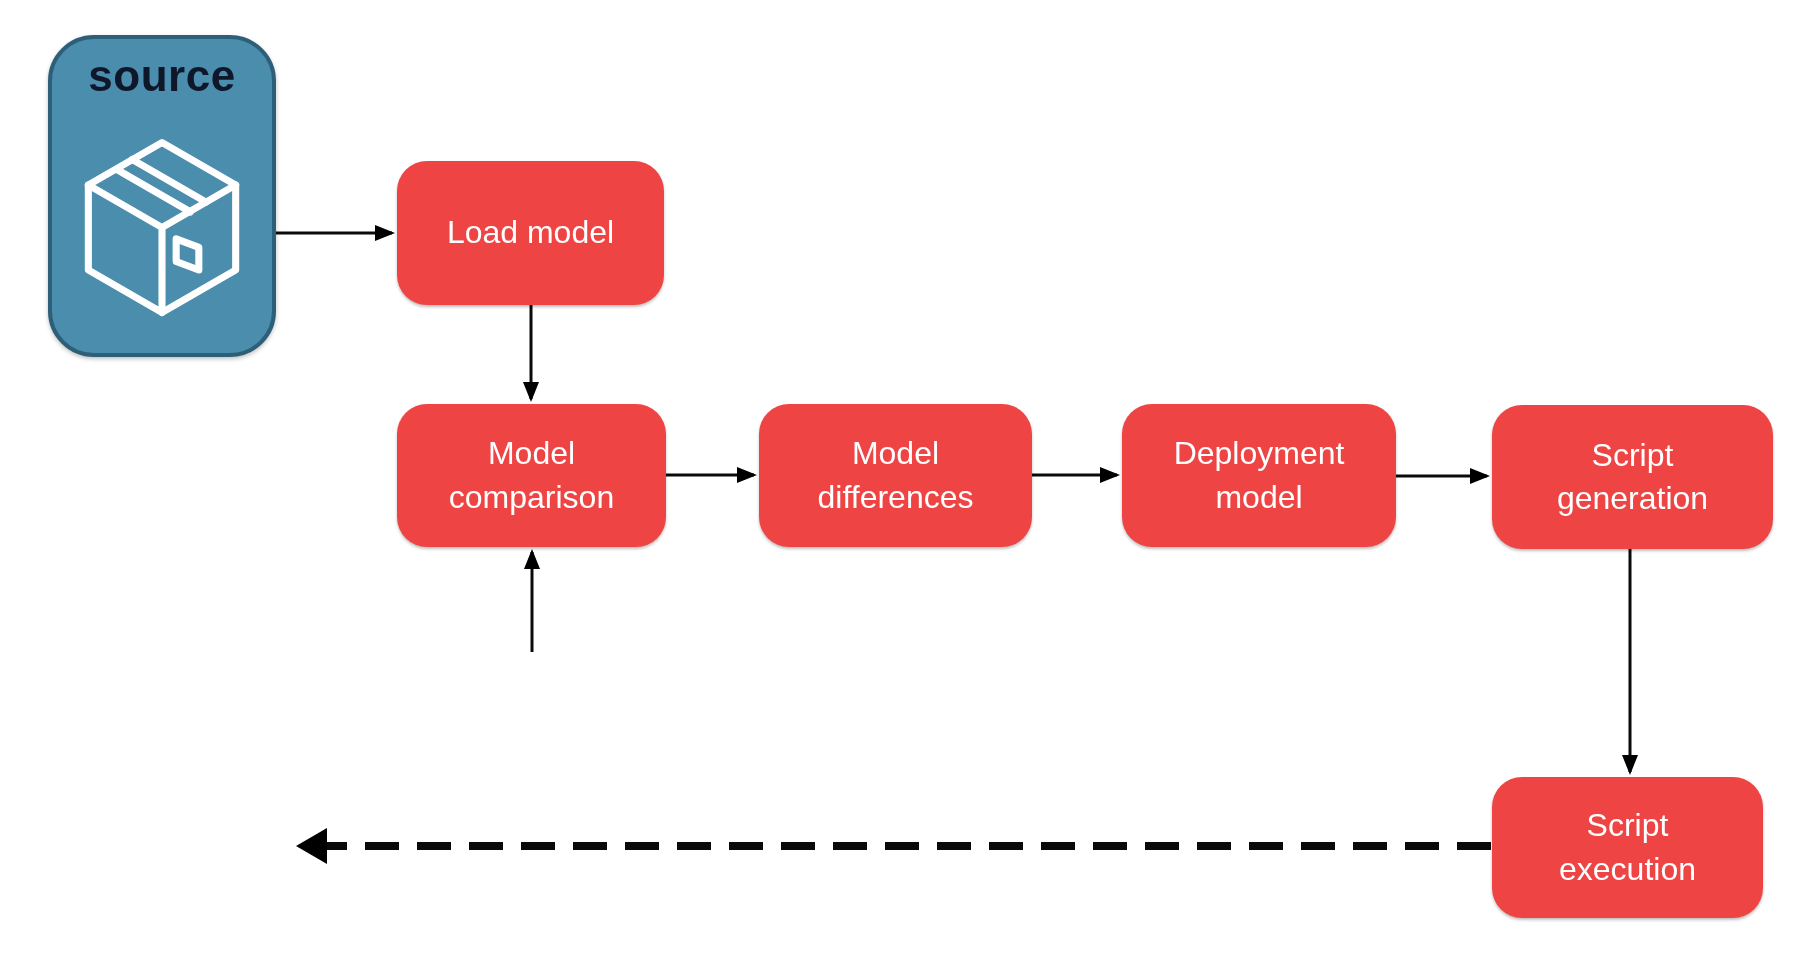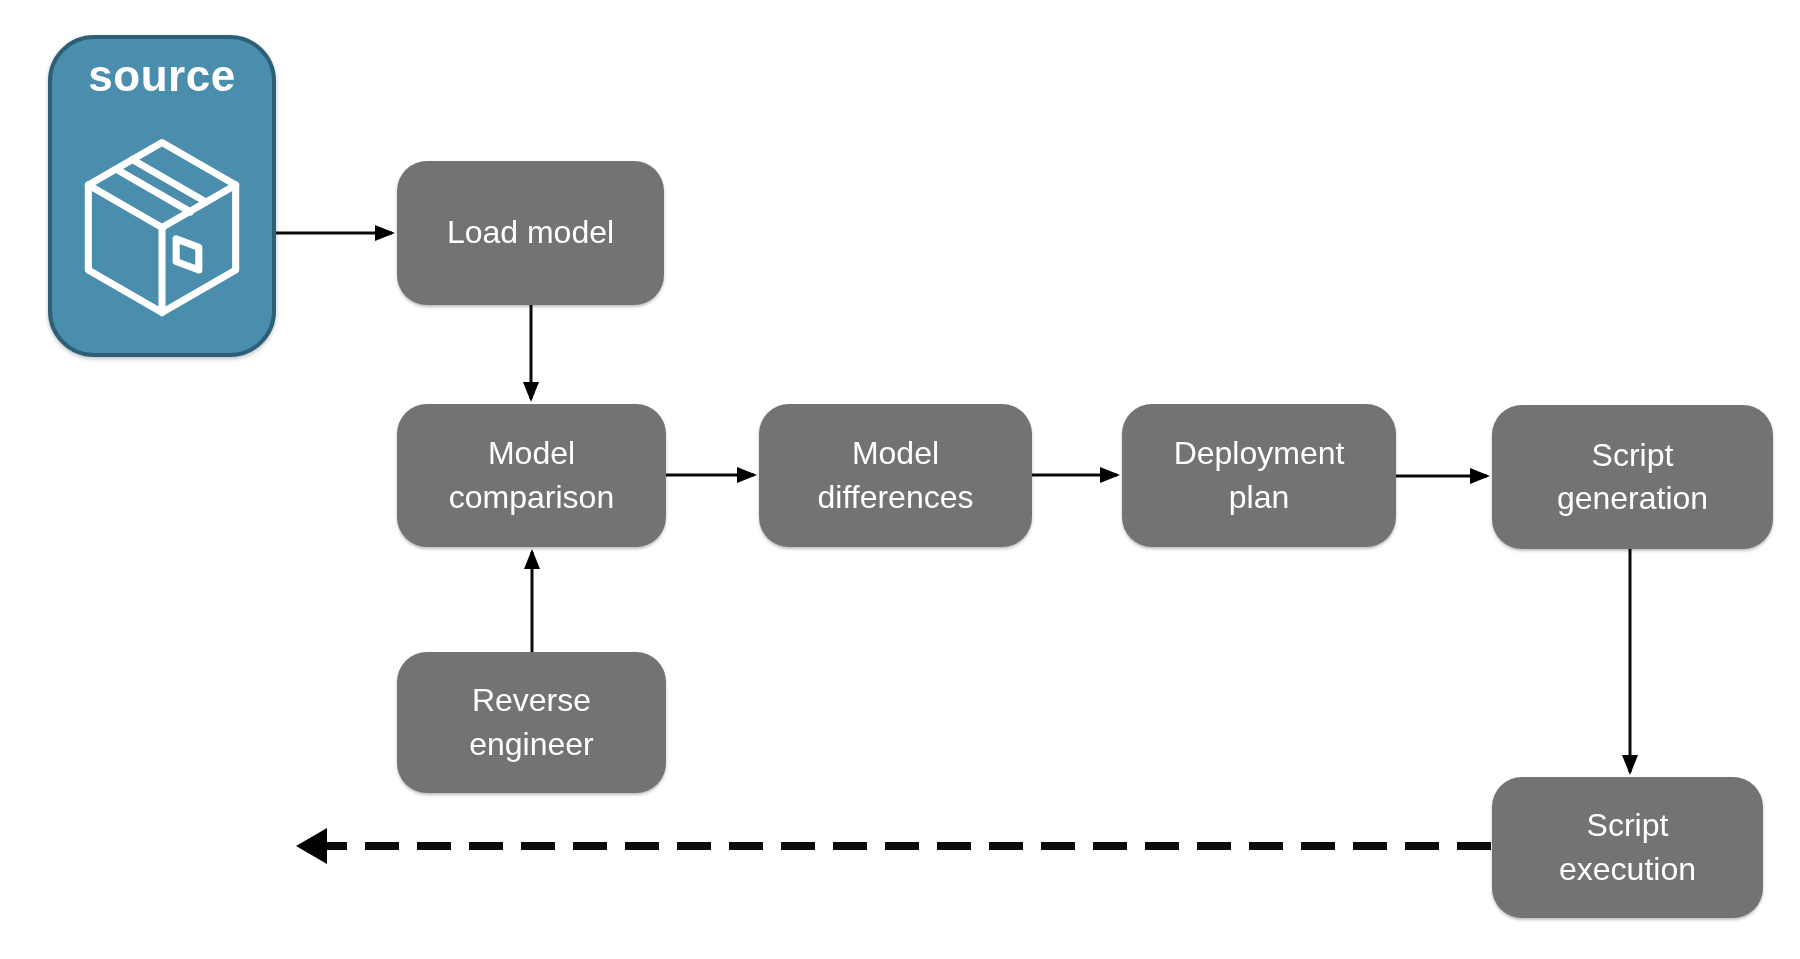--- a/index.html
+++ b/index.html
@@ -17,21 +17,21 @@
     position: absolute; left: 0; top: 0;
     pointer-events: none;
   }
 
   
   .group {
     position: absolute;
     background: #4a8dac;
     border: 4px solid #2e5f78;
     border-radius: 46px;
-    color: #ffffff;
+    color: #0f172a;
     display: flex;
     flex-direction: column;
     align-items: center;
     box-shadow: 0 2px 4px rgba(0,0,0,0.25);
   }
   .group-label {
     font-weight: bold;
     font-size: 44px;
     margin-top: 12px;
     letter-spacing: 0.5px;
@@ -42,21 +42,21 @@
     flex: 1;
     display: flex;
     align-items: center;
     justify-content: center;
     width: 100%;
   }
 
   
   .node {
     position: absolute;
-    background: #737373;
+    background: #ef4444;
     border-radius: 30px;
     color: #ffffff;
     display: flex;
     align-items: center;
     justify-content: center;
     text-align: center;
     font-size: 32px;
     line-height: 1.35;
     box-shadow: 0 2px 3px rgba(0,0,0,0.25);
   }
@@ -122,31 +122,27 @@
 comparison</span>
   </div>
 
   <div class="node" id="model-differences">
     <span class="node-label">Model
 differences</span>
   </div>
 
   <div class="node" id="deployment-plan">
     <span class="node-label">Deployment
-plan</span>
+model</span>
   </div>
 
   <div class="node" id="script-generation">
     <span class="node-label">Script
 generation</span>
   </div>
 
-  <div class="node" id="reverse-engineer">
-    <span class="node-label">Reverse
-engineer</span>
-  </div>
 
   <div class="node" id="script-execution">
     <span class="node-label">Script
 execution</span>
   </div>
 
 </div>
 
 </body></html>

